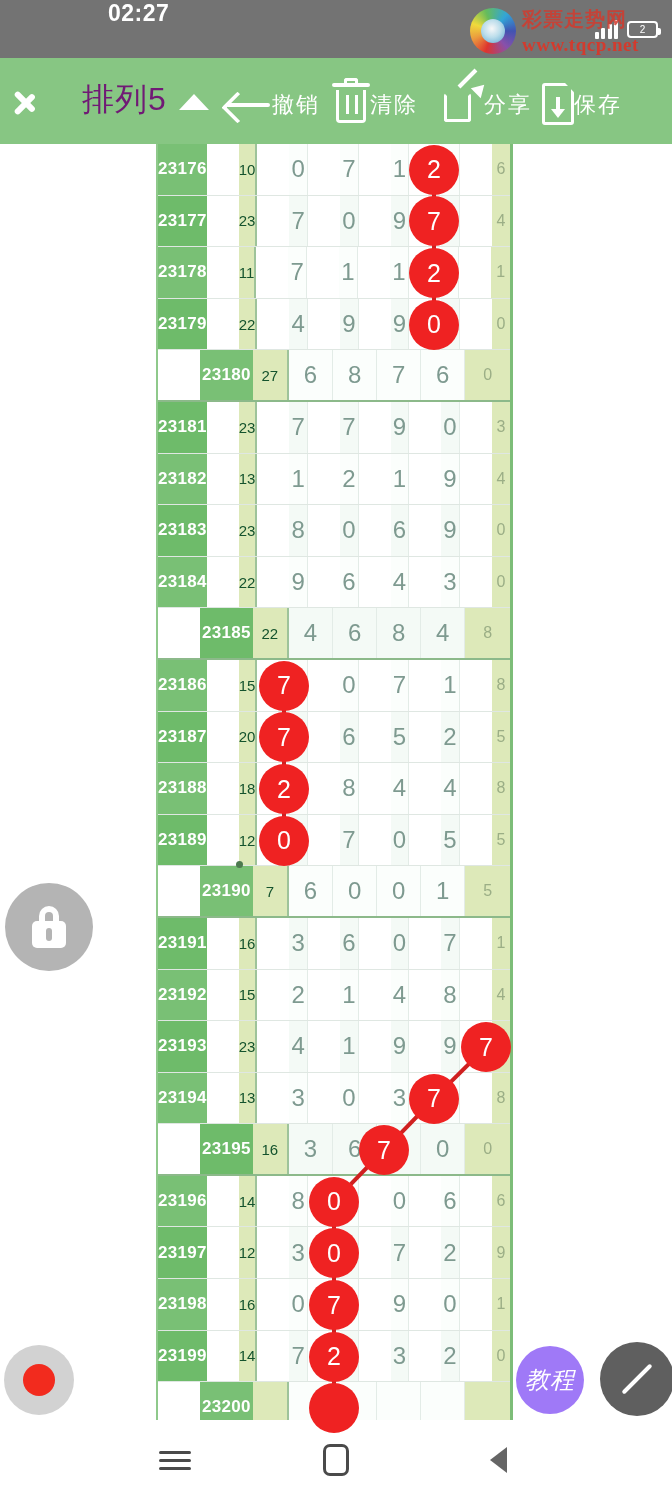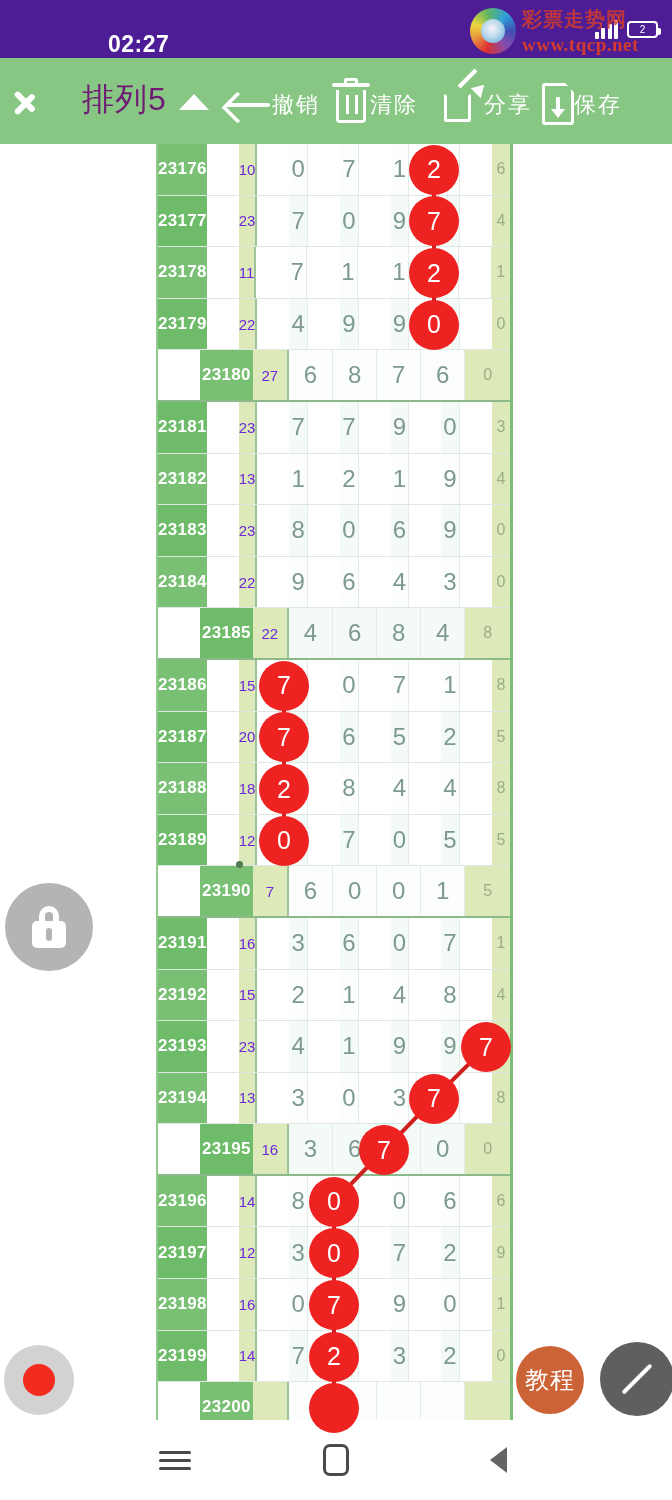--- a/index.html
+++ b/index.html
@@ -5,21 +5,21 @@
   * { margin:0; padding:0; box-sizing:border-box; }
   html,body { width:672px; height:1500px; }
   body {
     font-family:"Liberation Sans","DejaVu Sans",sans-serif;
     background:#ffffff; position:relative; overflow:hidden;
   }
 
   
   #statusbar{
     position:absolute; left:0; top:0; width:672px; height:58px;
-    background:#4c1d95; display:flex; align-items:flex-end;
+    background:#737373; display:flex; align-items:flex-start;
   }
   #status-time{
     color:#fff; font-size:23px; font-weight:bold; letter-spacing:.5px;
     margin-left:108px;
   }
   #status-right{
     position:absolute; right:14px; top:0; height:58px;
     display:flex; align-items:center; gap:9px;
   }
   .sig-bars{ display:flex; align-items:flex-end; gap:2.5px; height:19px; }
@@ -183,21 +183,21 @@
   .row.sep{ border-bottom:2px solid #8cb98a;padding-left:42px; }
   .row:not(.sep){ border-bottom:1px solid #dfe7e2;gap:32px; }
 
   .c-id{
     width:60px; background:#6ebb6a; color:#fff;
     font-size:17px; font-weight:bold;
     display:flex; align-items:center; justify-content:center; letter-spacing:.3px;
   }
   .row:nth-child(odd) .c-id{ background:#79c075; }
   .c-sum{
-    width:41px; background:#dde9b9; color:#6d28d9; font-size:15px;
+    width:41px; background:#dde9b9; color:#14532d; font-size:15px;
     display:flex; align-items:center; justify-content:center;
     border-right:2px solid #9ec39a;
   }
   .c-d{
     width:50px; background:#fbfefc; color:#7e9a90; font-size:24px;
     display:flex; align-items:center; justify-content:center;
     border-right:1px solid #e3ece7;
   }
   .row:nth-child(even) .c-d{ background:#f4faf6; }
   .c-d:last-of-type{ border-right:2px solid #9ec39a; }
@@ -243,21 +243,21 @@
     position:absolute; left:14px; top:22px; width:6px; height:13px;
     background:#b4b4b4; border-radius:3px;
   }
 
   #fab-record{
     left:4px; top:1345px; width:70px; height:70px; background:#d2d2d2;
   }
   #fab-record .dot{ width:32px;height:32px;border-radius:50%;background:#f22b1e; }
 
   #fab-tutorial{
-    left:516px; top:1346px; width:68px; height:68px; background:#c2410c; opacity:.82;
+    left:516px; top:1346px; width:68px; height:68px; background:#8b5cf6; opacity:.82;font-style:italic;
   }
   #fab-tutorial span{ color:#fff; font-size:24px; letter-spacing:1px; }
 
   #fab-pen{
     left:600px; top:1342px; width:74px; height:74px; background:#5f5f5f;
   }
   #fab-pen .slash{
     width:40px; height:4px; background:#fff; border-radius:2px;
     transform:rotate(-45deg);
   }

